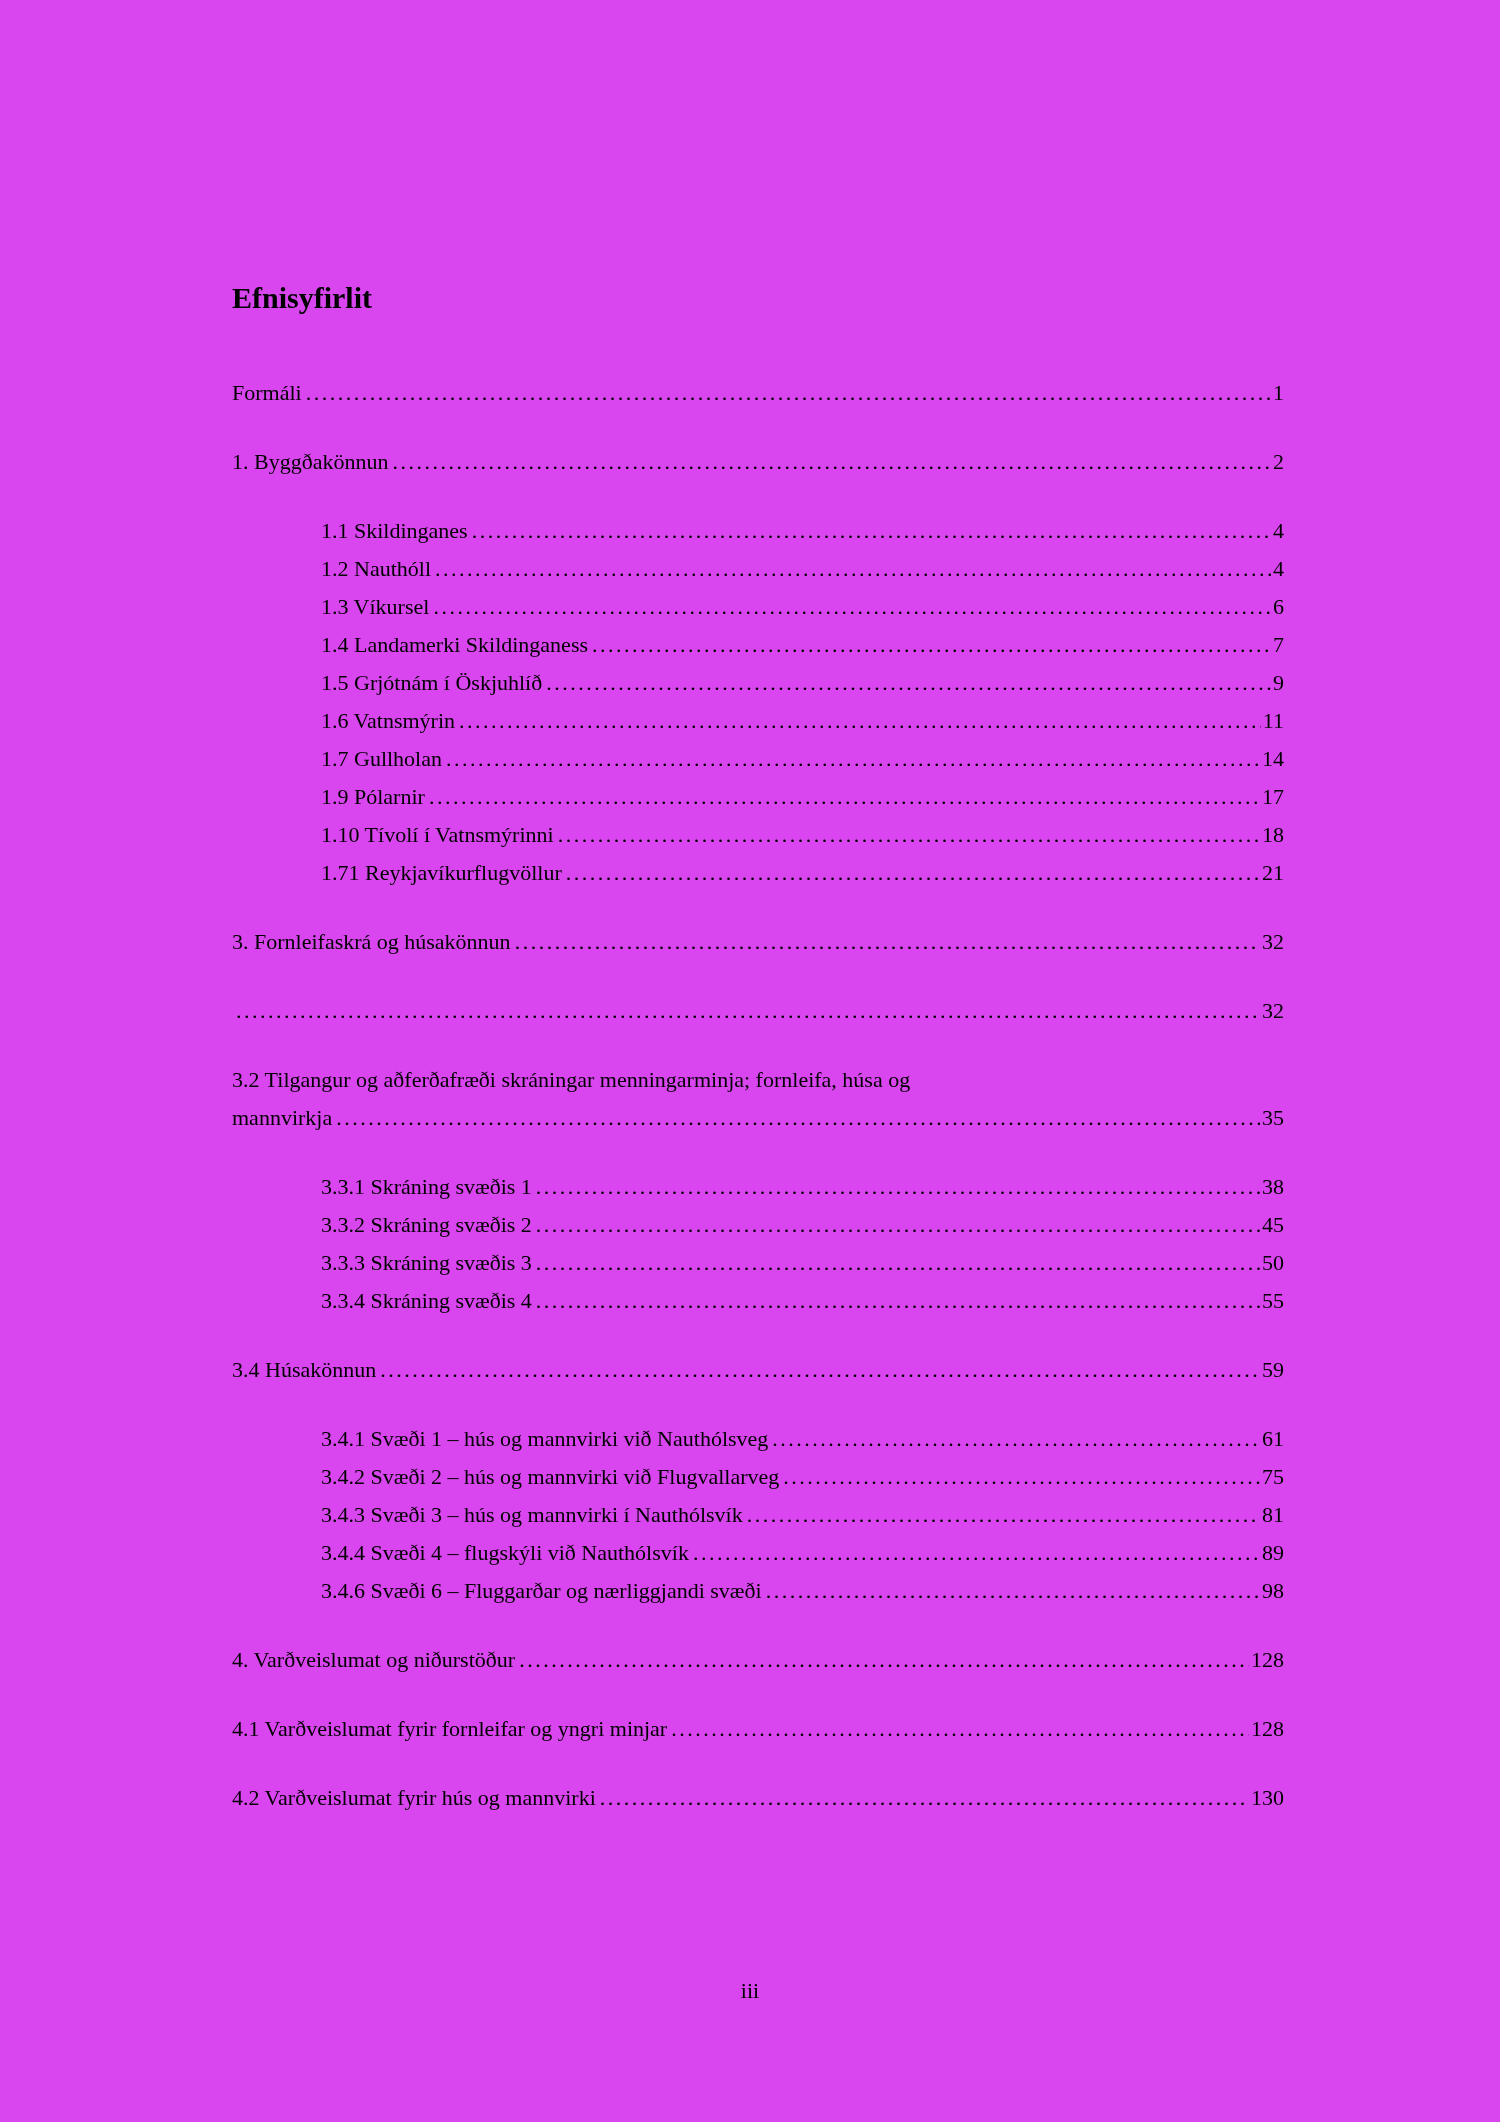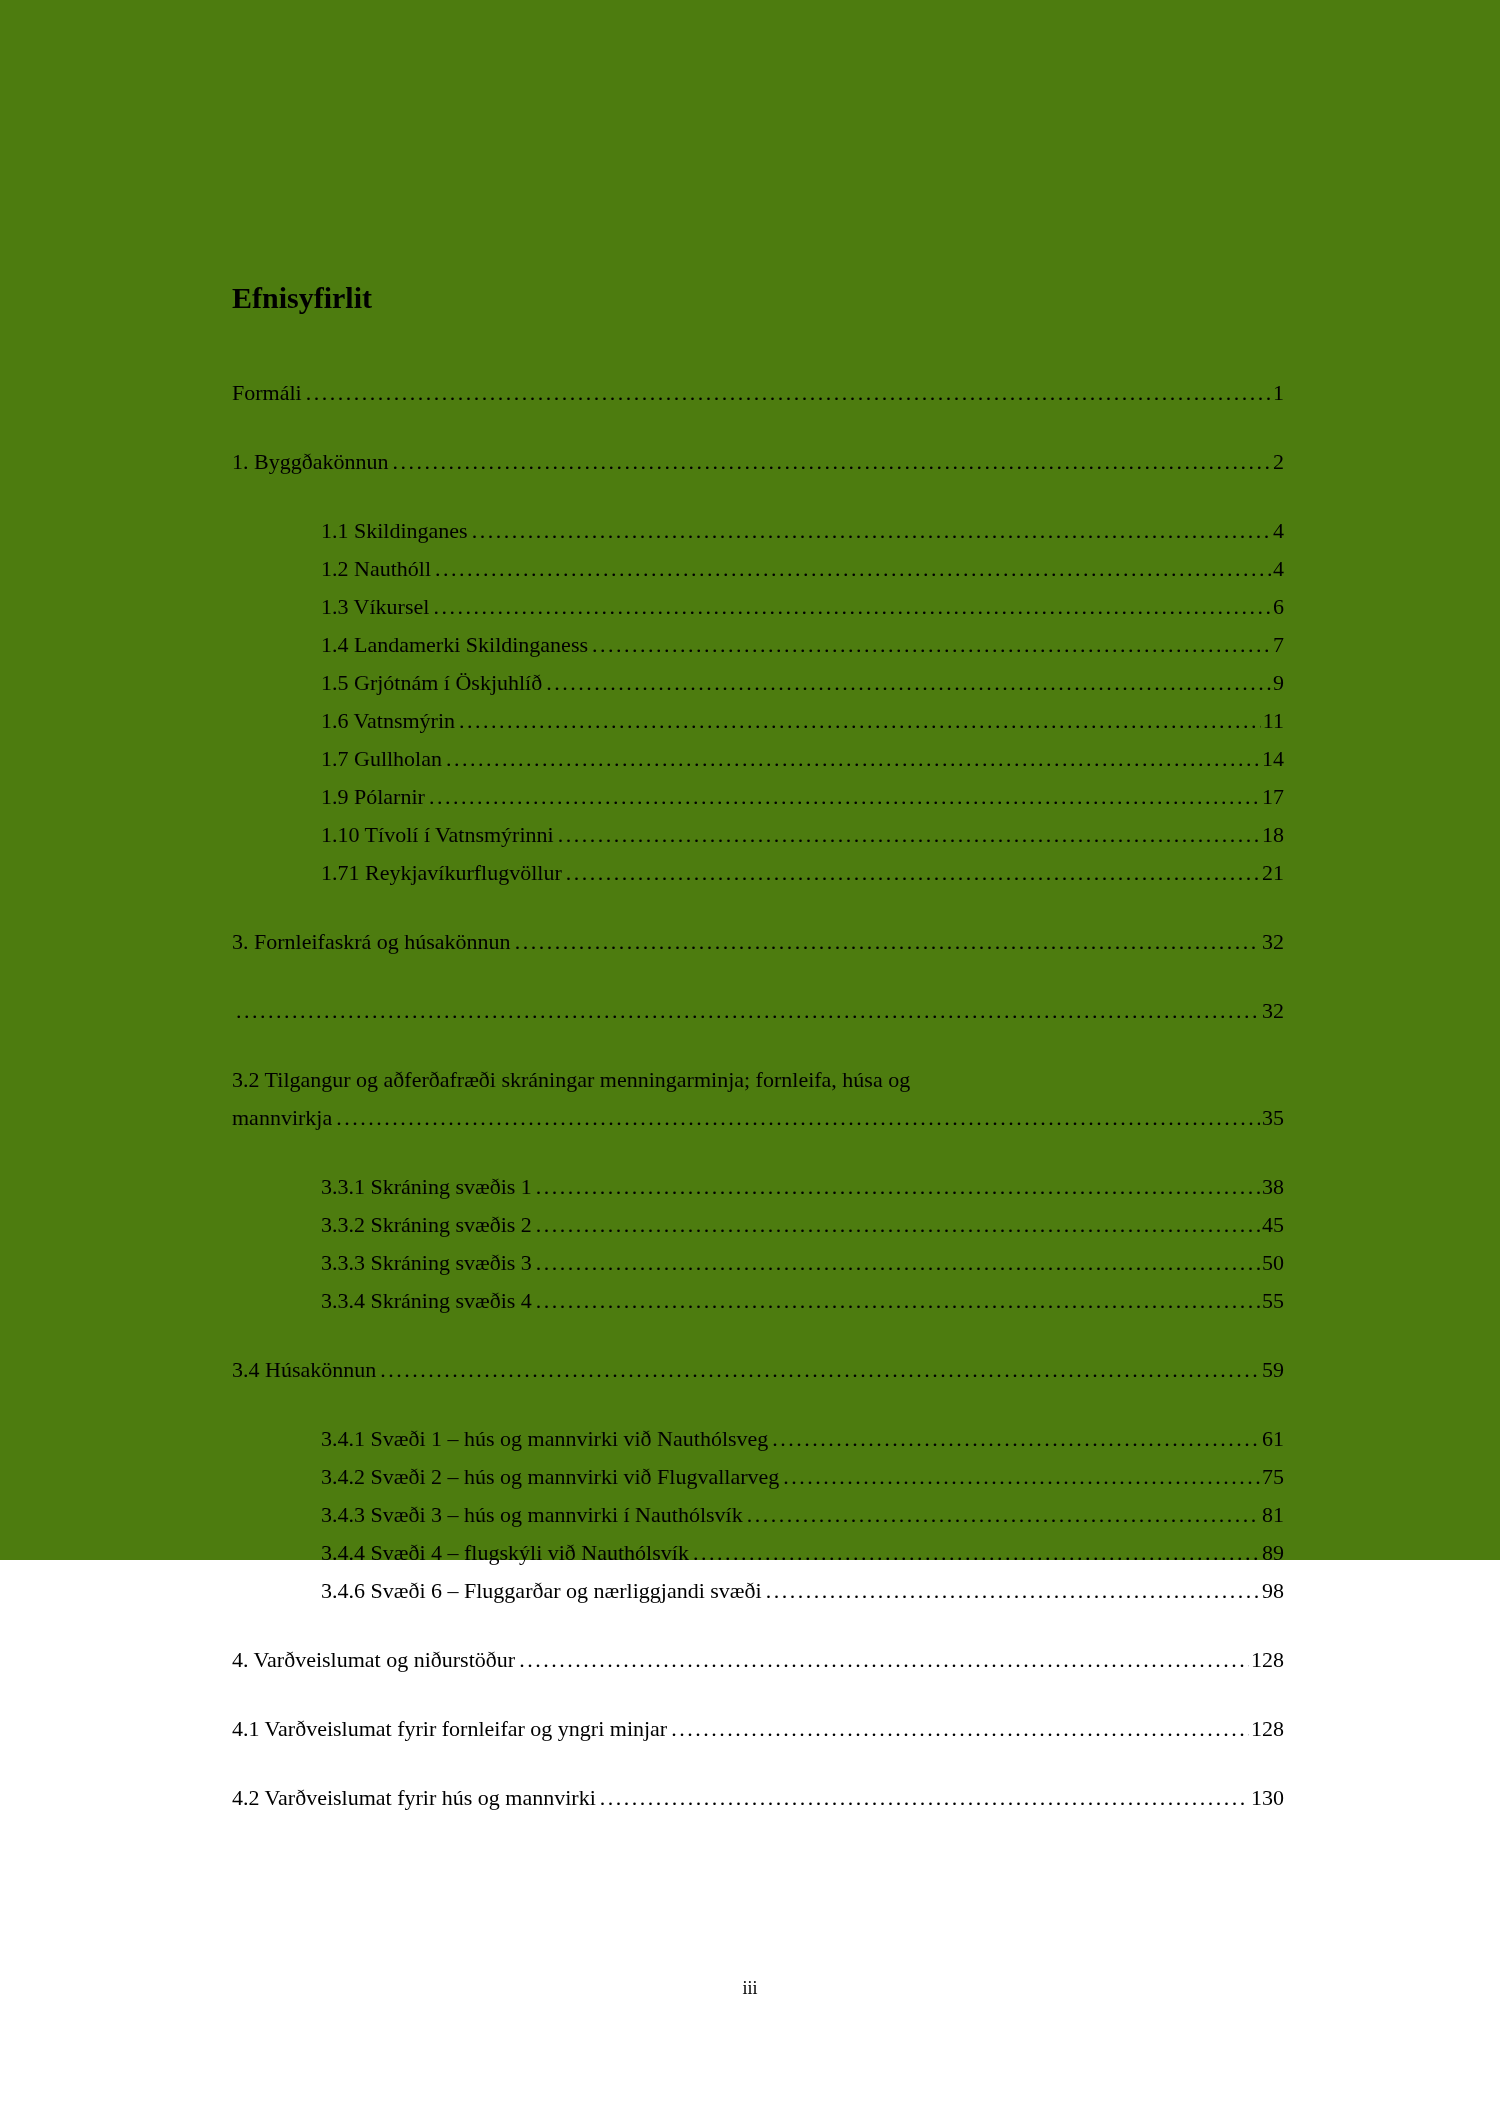--- a/index.html
+++ b/index.html
@@ -11,22 +11,22 @@
     width: 1500px;
     height: 2122px;
     position: relative;
     font-family: "Liberation Serif", "DejaVu Serif", serif;
     color: #000000;
   }
   .page {
     position: absolute;
     left: 0; top: 0;
     width: 1500px;
-    height: 1560px;
-    background: #4d7c0f;
+    height: 2122px;
+    background: #d946ef;
   }
   .content {
     position: absolute;
     left: 232px;
     right: 216px;
     top: 278px;
   }
   .heading {
     font-size: 30px;
     font-weight: bold;
@@ -70,21 +70,21 @@
   .pagenum {
     flex: none;
     white-space: pre;
   }
   .footer {
     position: absolute;
     left: 0;
     top: 1978px;
     width: 1500px;
     text-align: center;
-    font-size: 18px;
+    font-size: 22px;
   }
 </style>
 </head>
 <body>
 
 <div class="page">
   <div class="content">
     <h1 class="heading">Efnisyfirlit</h1>
     <div class="toc-list">
         <div class="entry lvl0">

